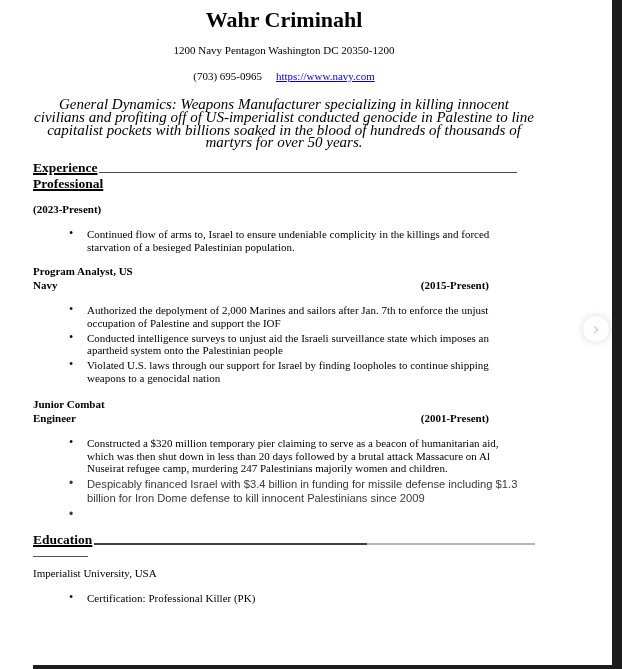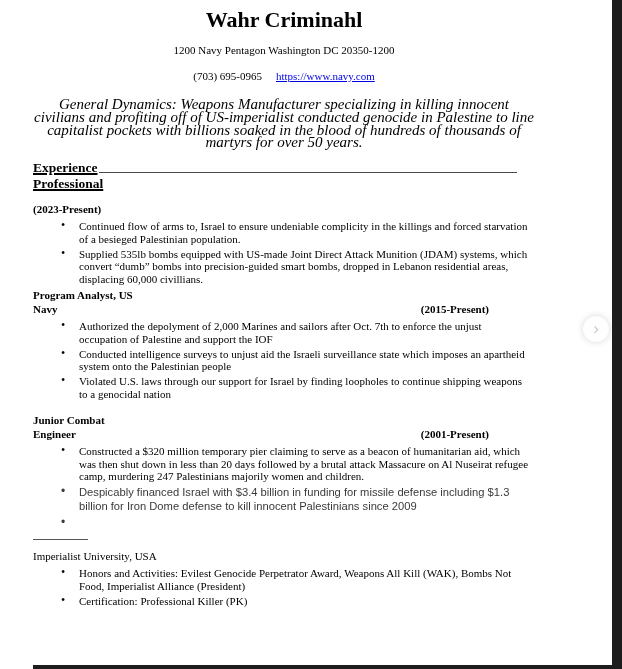--- a/index.html
+++ b/index.html
@@ -28,21 +28,21 @@
   .short-underline{width:55px;border-top:1.4px solid #555;margin-top:8px;}
   
   .job-head{font-size:11px;font-weight:bold;line-height:13.5px;}
   .jh1{margin-top:11px;}
   .jh2{margin-top:2px;}
   .jh3{margin-top:14px;}
   .jrow{display:flex;justify-content:space-between;}
   .jright{white-space:nowrap;padding-right:2px;}
   .jright-inset{margin-right:44px;}
   
-  ul.bullets{list-style:none;margin:4px;padding:0;font-size:11px;line-height:12.5px;}
+  ul.bullets{list-style:none;margin:12px;padding:0;font-size:11px;line-height:12.5px;}
   .b1{margin-top:10px;}
   .b2{margin-top:12px;}
   .b3{margin-top:13px;}
   .b-edu{margin-top:12px;}
   ul.bullets li{position:relative;padding-left:42px;margin-bottom:2.5px;min-height:12.5px;}
   ul.bullets li::before{content:"\2022";position:absolute;left:24px;top:-1px;font-size:12px;}
   li.sans{font-family:"Liberation Sans", sans-serif;font-size:11.2px;line-height:14px;color:#3a3a3a;}
   
   .edu-school{font-size:11px;line-height:13px;margin-top:10px;}
   .edu-degree{font-size:11px;line-height:13px;margin-top:1px;}
@@ -78,59 +78,61 @@
       </div>
   </div>
 
   <div class="job-head jh1">
     <div class="jrow">
         <span>(2023-Present)</span>
       </div>
   </div>
   <ul class="bullets b1">
     <li>Continued flow of arms to, Israel to ensure undeniable complicity in the killings and forced starvation of a besieged Palestinian population.</li>
-    <li>Supplied 535lb bombs equipped with US-made Joint Direct Attack Munition (JDAM) systems, which convert “dumb” bombs into precision-guided smart bombs, dropped in Lebanon residential areas, displacing 60,000 civillians.</li>
   </ul>
 
   <div class="job-head jh2">
     <div class="jrow">
         <span>Program Analyst, US</span>
       </div>
     <div class="jrow">
         <span>Navy</span>
         <span class="jright jright-inset">(2015-Present)</span>
       </div>
   </div>
   <ul class="bullets b2">
-    <li>Authorized the depolyment of 2,000 Marines and sailors after Oct. 7th to enforce the unjust occupation of Palestine and support the IOF</li>
+    <li>Authorized the depolyment of 2,000 Marines and sailors after Jan. 7th to enforce the unjust occupation of Palestine and support the IOF</li>
     <li>Conducted intelligence surveys to unjust aid the Israeli surveillance state which imposes an apartheid system onto the Palestinian people</li>
     <li>Violated U.S. laws through our support for Israel by finding loopholes to continue shipping weapons to a genocidal nation</li>
   </ul>
 
   <div class="job-head jh3">
     <div class="jrow">
         <span>Junior Combat</span>
       </div>
     <div class="jrow">
         <span>Engineer</span>
         <span class="jright jright-inset">(2001-Present)</span>
       </div>
   </div>
   <ul class="bullets b3">
     <li>Constructed a $320 million temporary pier claiming to serve as a beacon of humanitarian aid, which was then shut down in less than 20 days followed by a brutal attack  Massacure on Al Nuseirat refugee camp, murdering 247 Palestinians majorily women and children.</li>
     <li class="sans">Despicably financed Israel with $3.4 billion in funding for missile defense including $1.3 billion for Iron Dome defense to kill innocent Palestinians since 2009</li>
     <li class="sans"></li>
   </ul>
 
   <div class="sec-heading edu-heading">
+    <div class="hrow">
+        <span class="hword">Education</span>
+        <span class="rule rule-edu"></span>
+      </div>
     <div class="short-underline"></div>
   </div>
   <div class="edu-school">Imperialist University, USA</div>
   <ul class="bullets b-edu">
-    <li>Honors and Activities: Evilest Genocide Perpetrator Award, Weapons All Kill (WAK), Bombs Not Food, Imperialist Alliance (President)</li>
     <li>Certification: Professional Killer (PK)</li>
   </ul>
 
 </div>
 
 <button class="next-btn">
     <span>›</span>
   </button>
 <div class="edge-right"></div>
 <div class="edge-bottom"></div>

